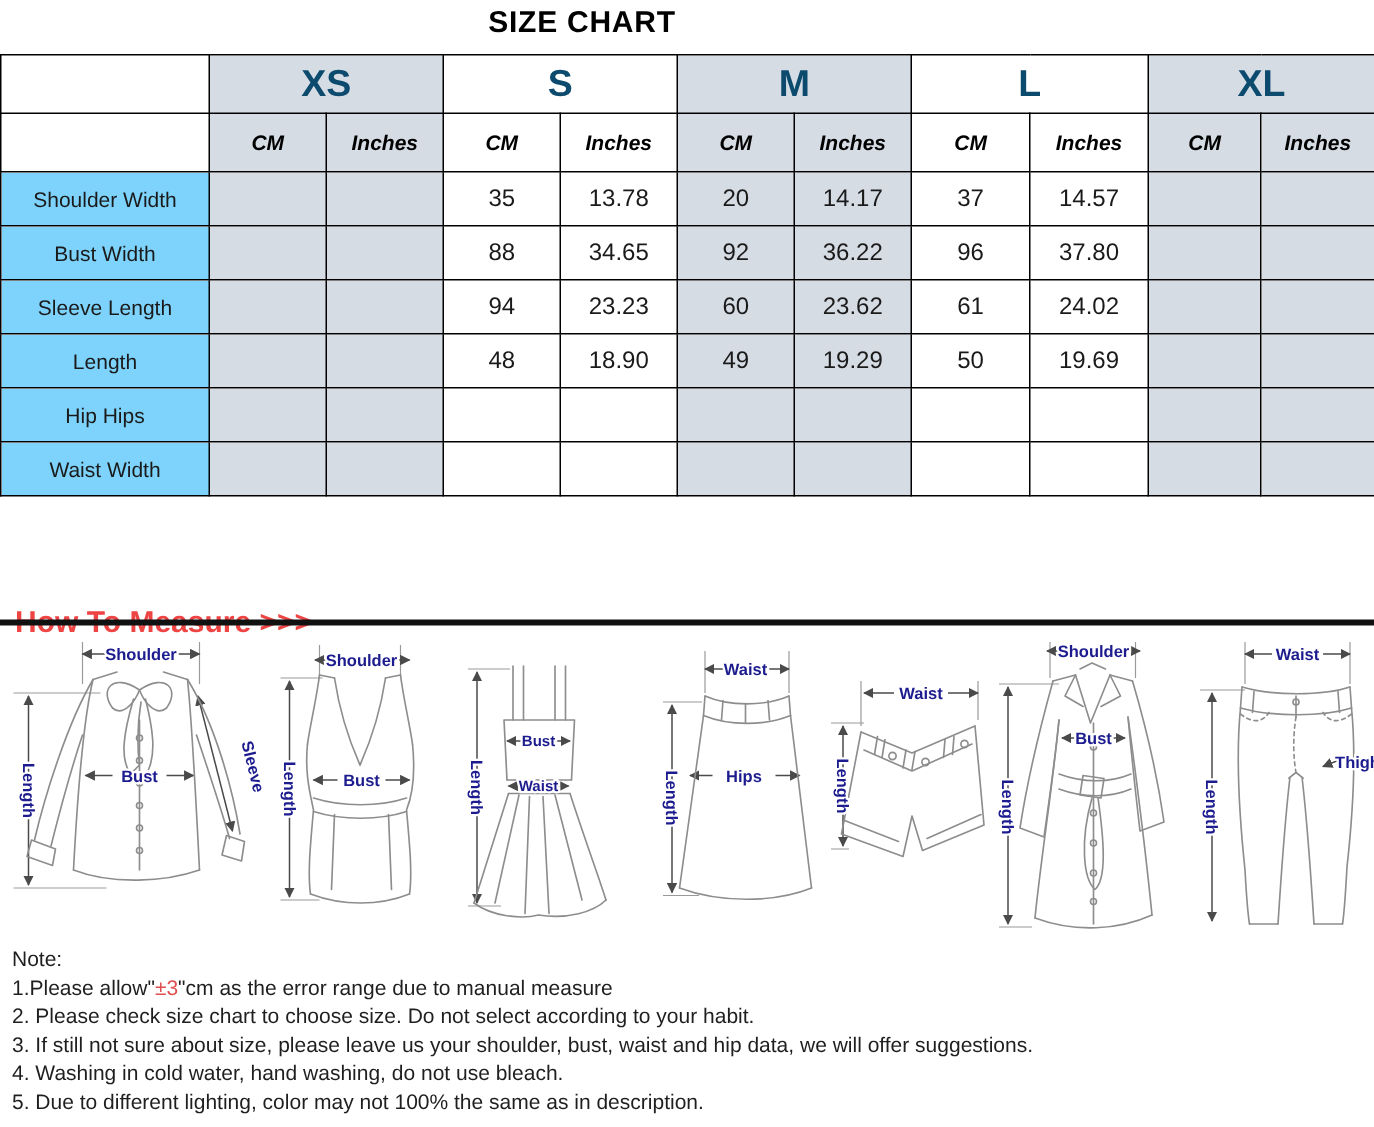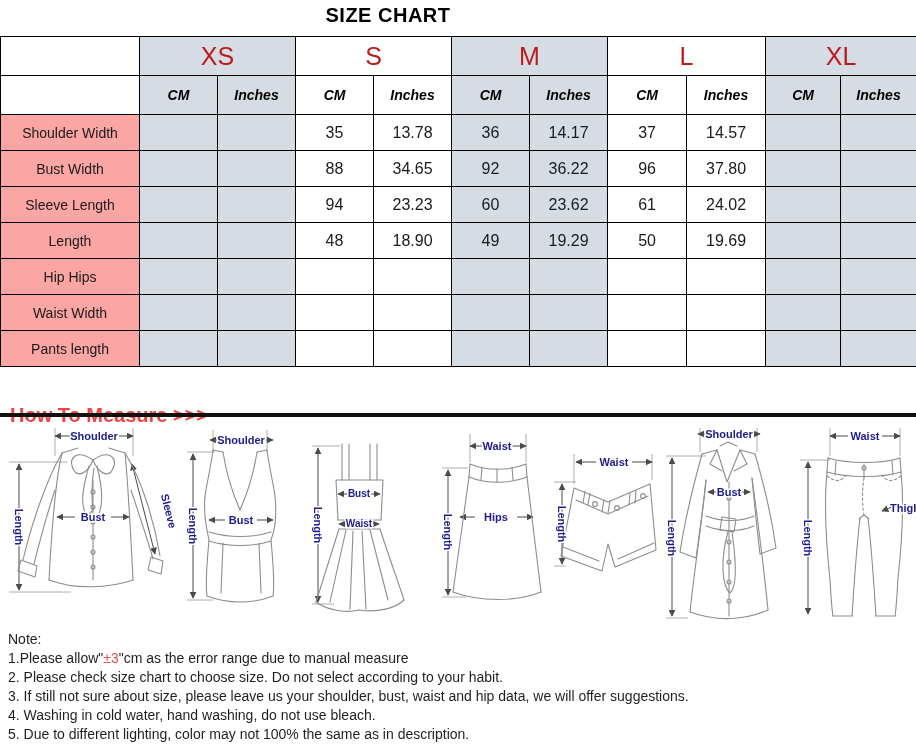--- a/index.html
+++ b/index.html
@@ -5,23 +5,23 @@
   html,body{margin:0;padding:0;background:#fff;}
   body{width:916px;height:751px;position:relative;font-family:"Liberation Sans",sans-serif;color:#1a1a1a;overflow:hidden;}
 
   .title{position:absolute;top:4px;left:0;width:776px;text-align:center;font-size:20px;font-weight:bold;letter-spacing:.5px;color:#000;}
 
   table.size{position:absolute;top:36px;left:0;border-collapse:collapse;table-layout:fixed;width:916px;}
   table.size th,table.size td{border:1px solid #000;padding:0;text-align:center;vertical-align:middle;overflow:hidden;white-space:nowrap;}
   tr.sizes-row{height:39px;}
   tr.units-row{height:39px;}
   table.size tbody tr{height:36px;}
-  .size-head{font-size:25px;font-weight:normal;color:#b91c1c;}
+  .size-head{font-size:25px;font-weight:bold;color:#0c4a6e;}
   .unit-head{font-size:14px;font-weight:bold;color:#000;font-style:italic;}
-  .rowlabel{font-size:14px;color:#1a1a1a;background:#fca5a5;}
+  .rowlabel{font-size:14px;color:#1a1a1a;background:#7dd3fc;}
   .val{font-size:16px;color:#1a1a1a;background:#fff;}
   .shade{background:#d6dce4;}
 
   .measure-head{position:absolute;top:404px;left:10px;font-size:20px;font-weight:bold;color:#ef4444;}
   .rule{position:absolute;top:413px;left:0;width:916px;height:4px;background:#111;}
 
   .figures{position:absolute;top:420px;left:0;width:916px;height:212px;}
   .fig{position:absolute;top:0;height:205px;text-align:right;}
   .fig svg{display:block;}
   .garment{fill:none;stroke:#8d8d8d;stroke-width:1.1;stroke-linejoin:round;stroke-linecap:round;}
@@ -83,21 +83,21 @@
       <th class="unit-head shade">Inches</th>
     </tr>
   </thead>
   <tbody>
       <tr>
         <td class="rowlabel">Shoulder Width</td>
         <td class="val shade"></td>
         <td class="val shade"></td>
         <td class="val">35</td>
         <td class="val">13.78</td>
-        <td class="val shade">36</td>
+        <td class="val shade">20</td>
         <td class="val shade">14.17</td>
         <td class="val">37</td>
         <td class="val">14.57</td>
         <td class="val shade"></td>
         <td class="val shade"></td>
       </tr>
       <tr>
         <td class="rowlabel">Bust Width</td>
         <td class="val shade"></td>
         <td class="val shade"></td>
@@ -144,33 +144,20 @@
         <td class="val"></td>
         <td class="val shade"></td>
         <td class="val shade"></td>
         <td class="val"></td>
         <td class="val"></td>
         <td class="val shade"></td>
         <td class="val shade"></td>
       </tr>
       <tr>
         <td class="rowlabel">Waist Width</td>
-        <td class="val shade"></td>
-        <td class="val shade"></td>
-        <td class="val"></td>
-        <td class="val"></td>
-        <td class="val shade"></td>
-        <td class="val shade"></td>
-        <td class="val"></td>
-        <td class="val"></td>
-        <td class="val shade"></td>
-        <td class="val shade"></td>
-      </tr>
-      <tr>
-        <td class="rowlabel">Pants length</td>
         <td class="val shade"></td>
         <td class="val shade"></td>
         <td class="val"></td>
         <td class="val"></td>
         <td class="val shade"></td>
         <td class="val shade"></td>
         <td class="val"></td>
         <td class="val"></td>
         <td class="val shade"></td>
         <td class="val shade"></td>

